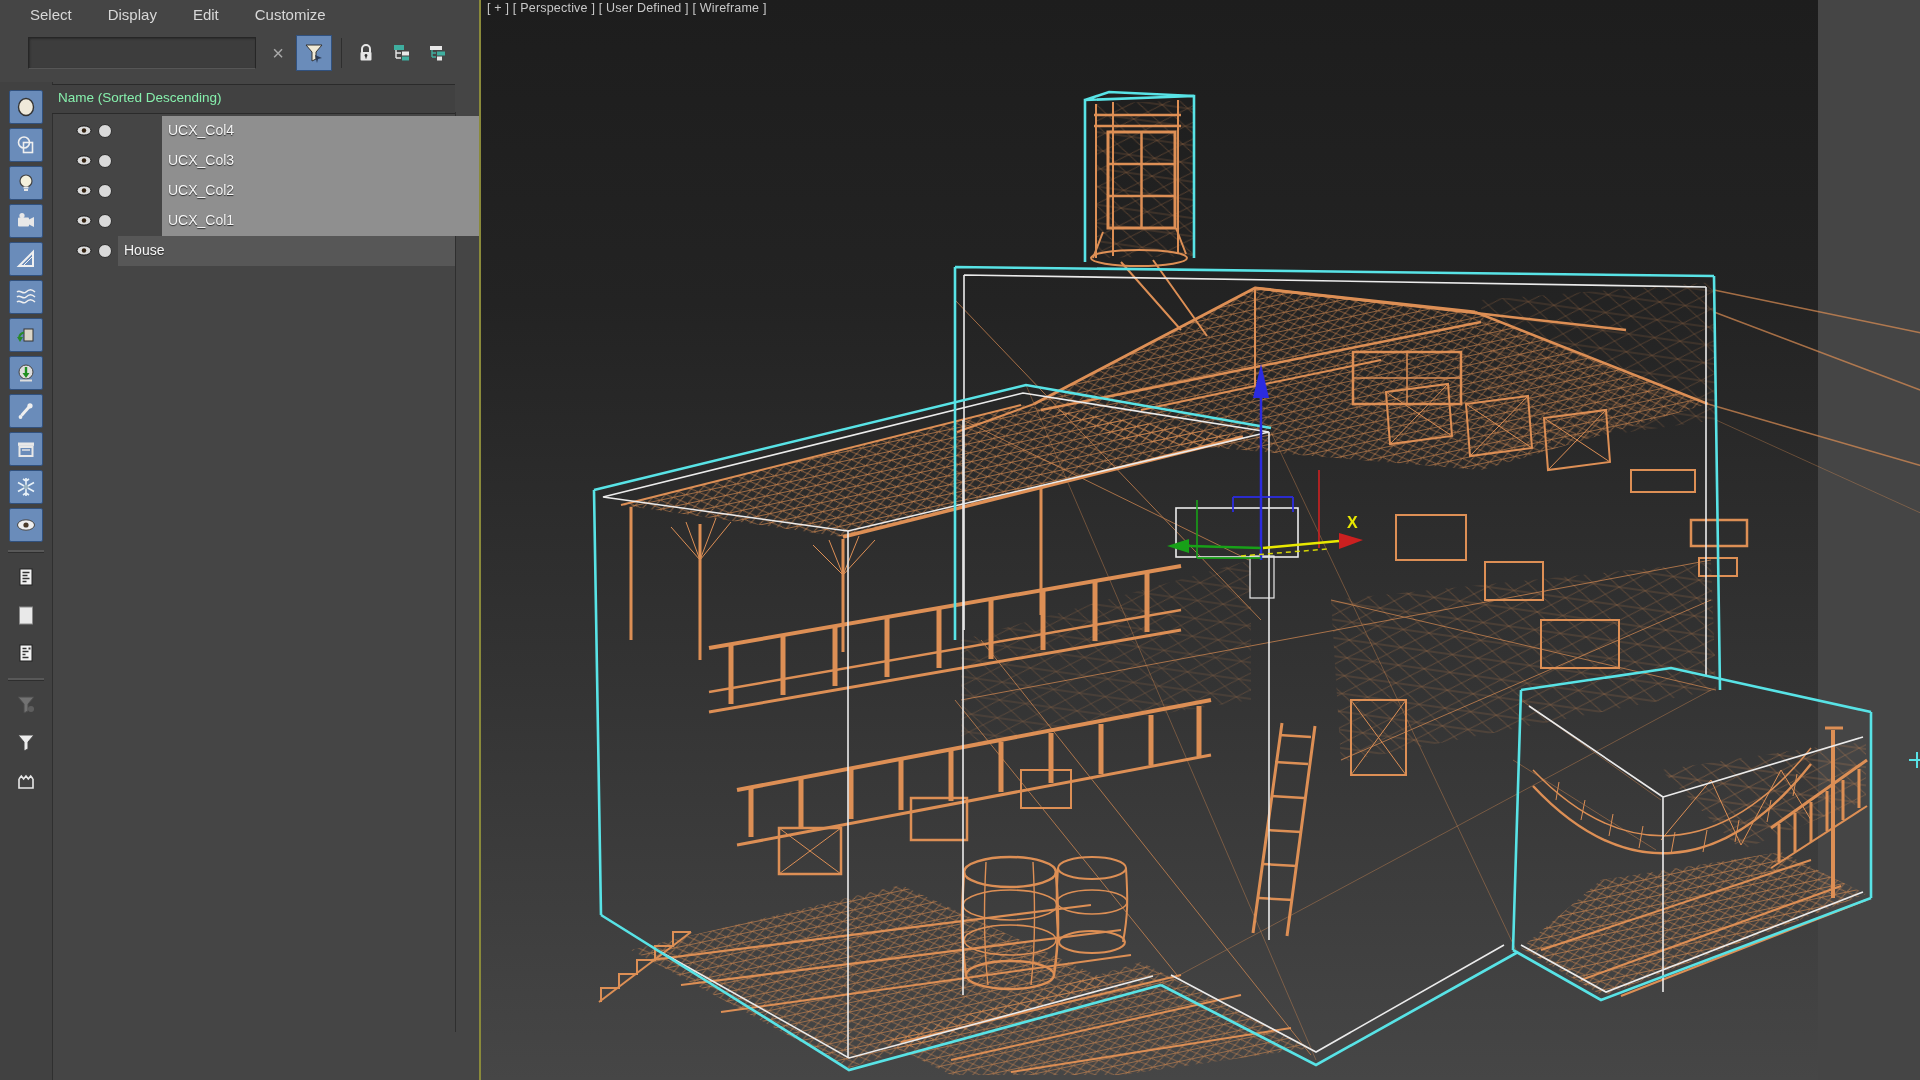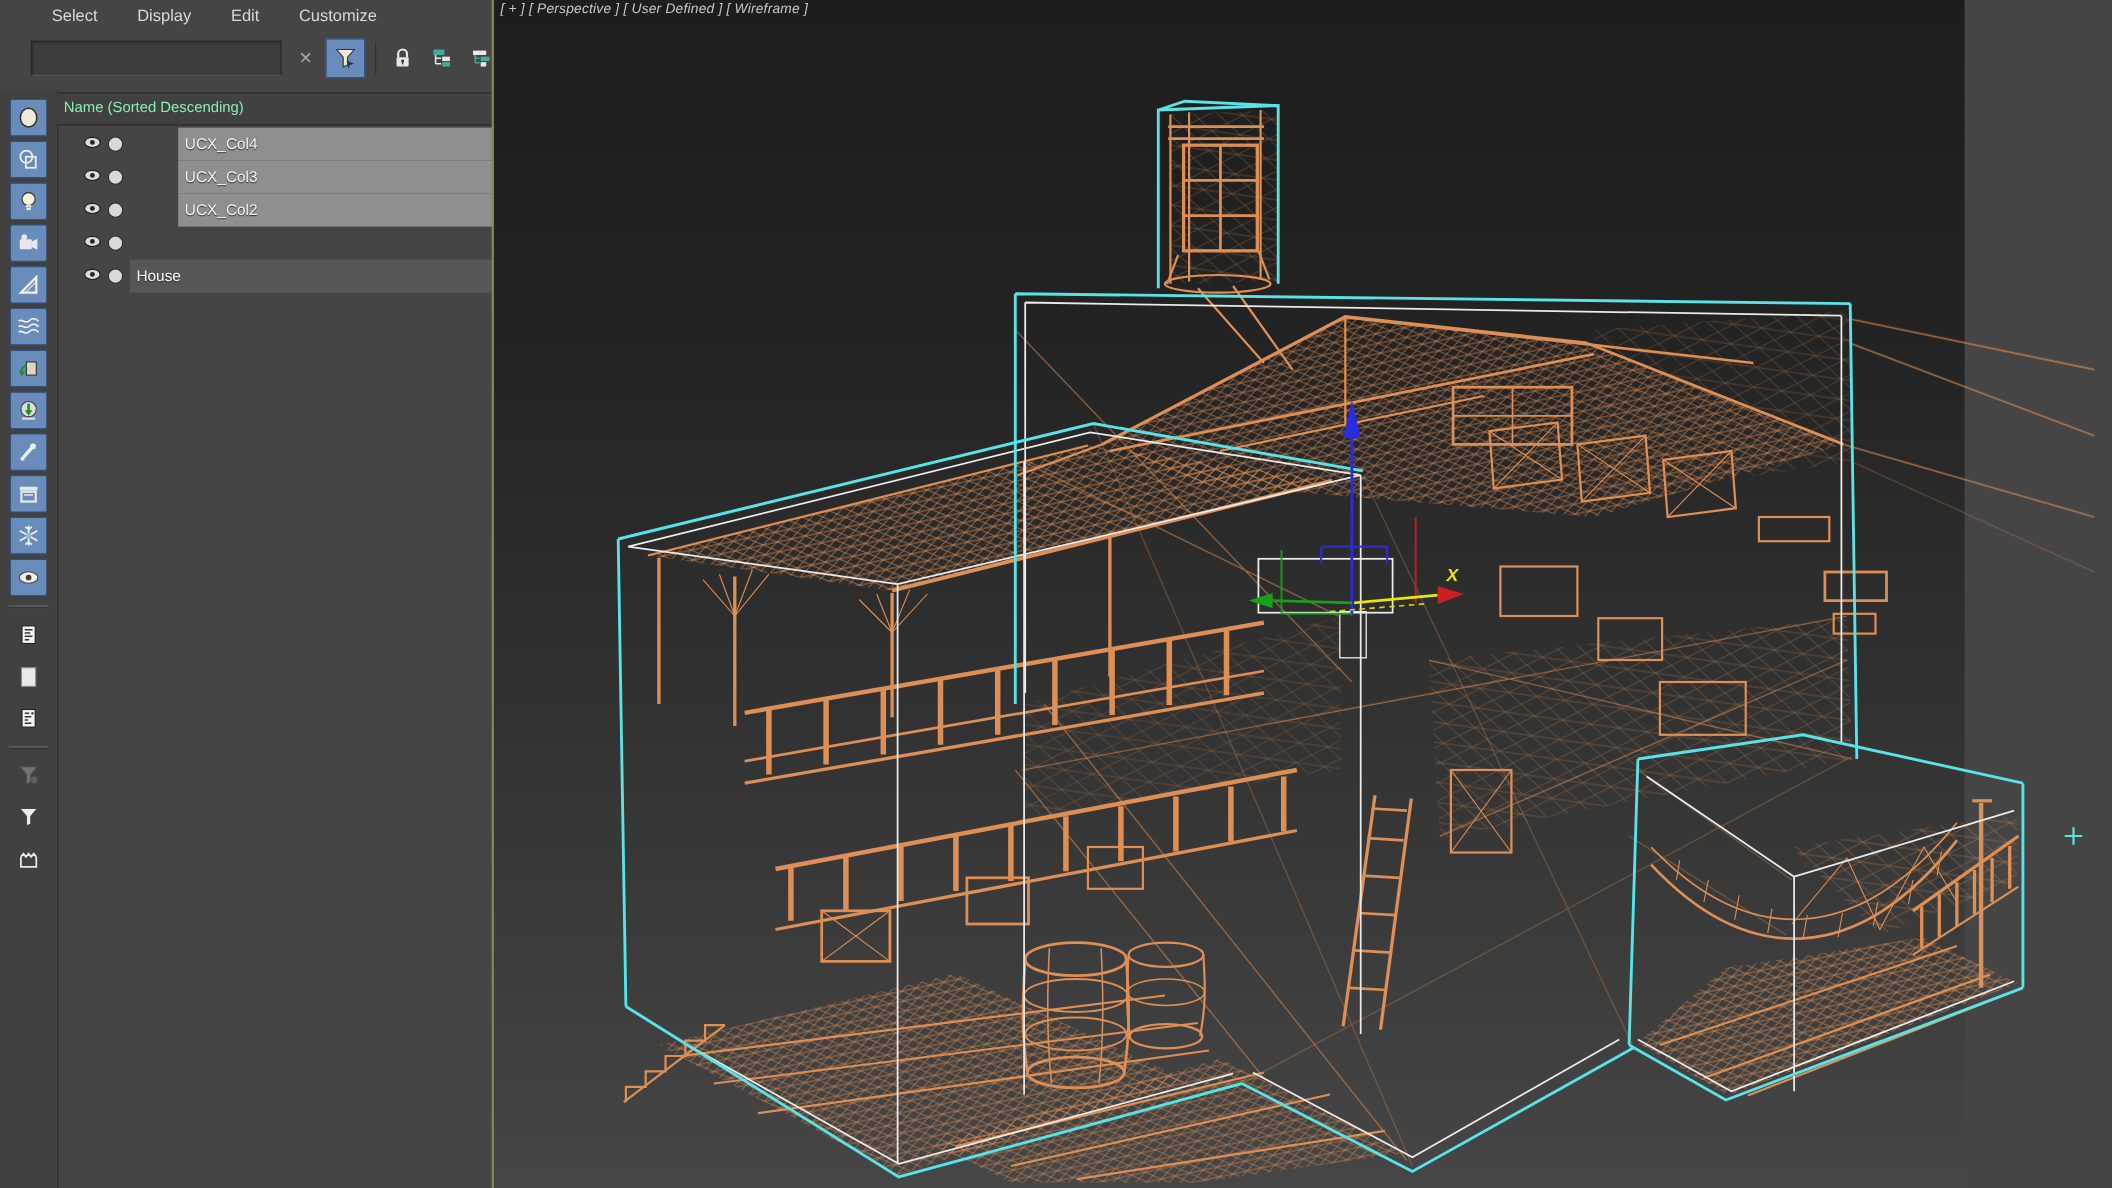--- a/index.html
+++ b/index.html
@@ -1,21 +1,21 @@
 <!DOCTYPE html>
 <html><head>
 <meta charset="utf-8">
 <style>
   html,body{margin:0;padding:0;background:#2b2b2b;}
   .app{position:relative;width:1920px;height:1080px;overflow:hidden;
        font-family:"Liberation Sans",sans-serif;background:#454545;}
   
   .explorer{position:absolute;left:0;top:0;width:463px;height:1080px;background:#454545;}
   .menubar{position:absolute;left:0;top:0;width:463px;height:28px;display:flex;align-items:center;
-           gap:36px;padding-left:47px;box-sizing:border-box;}
+           gap:36px;padding-left:30px;box-sizing:border-box;}
   .menubar span{color:#d8d8d8;font-size:15px;cursor:default;}
   .searchrow{position:absolute;left:0;top:30px;width:463px;height:50px;}
   .sfield{position:absolute;left:28px;top:7px;width:228px;height:32px;background:#3d3d3d;
           border:1px solid #262626;border-bottom-color:#565656;box-shadow:inset 1px 1px 2px #2a2a2a;
           color:#e0e0e0;font-size:14px;padding:0 6px;box-sizing:border-box;outline:none;}
   .clearx{position:absolute;left:266px;top:9px;width:24px;height:28px;color:#a8a8a8;font-size:20px;
           text-align:center;line-height:28px;cursor:pointer;}
   .tbtn{position:absolute;top:5px;width:36px;height:36px;display:flex;align-items:center;justify-content:center;}
   .tbtn.active{background:#6a8cba;border:1px solid #31517e;box-sizing:border-box;}
   .vsep{position:absolute;top:8px;width:1px;height:30px;background:#2e2e2e;}
@@ -32,23 +32,23 @@
   .listarea{position:absolute;left:52px;top:112px;width:403px;height:920px;border-right:1px solid #2f2f2f;}
   .row{position:absolute;left:0;width:403px;height:30px;}
   .row .hl{position:absolute;left:66px;top:0;width:337px;height:30px;}
   .row.sel .hl{background:#8f8f8f;margin-left:44px;}
   .row.cur .hl{background:#575757;}
   .row .lbl{position:absolute;left:6px;top:6px;color:#f6f6f6;font-size:14px;text-shadow:0 1px 1px #2a2a2a;}
   .row .eye{position:absolute;left:24px;top:7px;}
   .row .dot{position:absolute;left:46px;top:8px;width:14px;height:14px;border-radius:50%;
             background:#d9d9d9;border:1px solid #2c2c2c;box-sizing:border-box;}
   
-  .viewport{position:absolute;left:447px;top:0;width:1339px;height:1080px;
+  .viewport{position:absolute;left:479px;top:0;width:1339px;height:1080px;
             border-left:2px solid #8a8a3a;box-sizing:border-box;
-            background:linear-gradient(180deg,#1d1d1d 0%,#232323 28%,#333333 62%,#464646 100%);font-style:italic;}
+            background:linear-gradient(180deg,#1d1d1d 0%,#232323 28%,#333333 62%,#464646 100%);}
   .vplabel{position:absolute;left:6px;top:1px;color:#c8c8c8;font-size:12.5px;letter-spacing:.2px;z-index:5;}
   .scene{position:absolute;left:0;top:0;}
 </style>
 </head>
 <body>
 
 <div class="app">
 
   <div class="explorer">
 
@@ -247,20 +247,23 @@
         <span class="hl">
             <span class="lbl">UCX_Col2</span>
           </span>
       </div>
       <div class="row sel" style="top:94px">
         <span class="eye"><svg width="16" height="13">
               <ellipse cx="8" cy="6.5" rx="7" ry="4.6" fill="#ddd" stroke="#1e1e1e"></ellipse>
               <circle cx="8" cy="6.5" r="2.2" fill="#332211"></circle>
             </svg></span>
         <span class="dot"></span>
+        <span class="hl">
+            <span class="lbl">UCX_Col1</span>
+          </span>
       </div>
       <div class="row cur" style="top:124px">
         <span class="eye"><svg width="16" height="13">
               <ellipse cx="8" cy="6.5" rx="7" ry="4.6" fill="#ddd" stroke="#1e1e1e"></ellipse>
               <circle cx="8" cy="6.5" r="2.2" fill="#332211"></circle>
             </svg></span>
         <span class="dot"></span>
         <span class="hl">
             <span class="lbl">House</span>
           </span>

